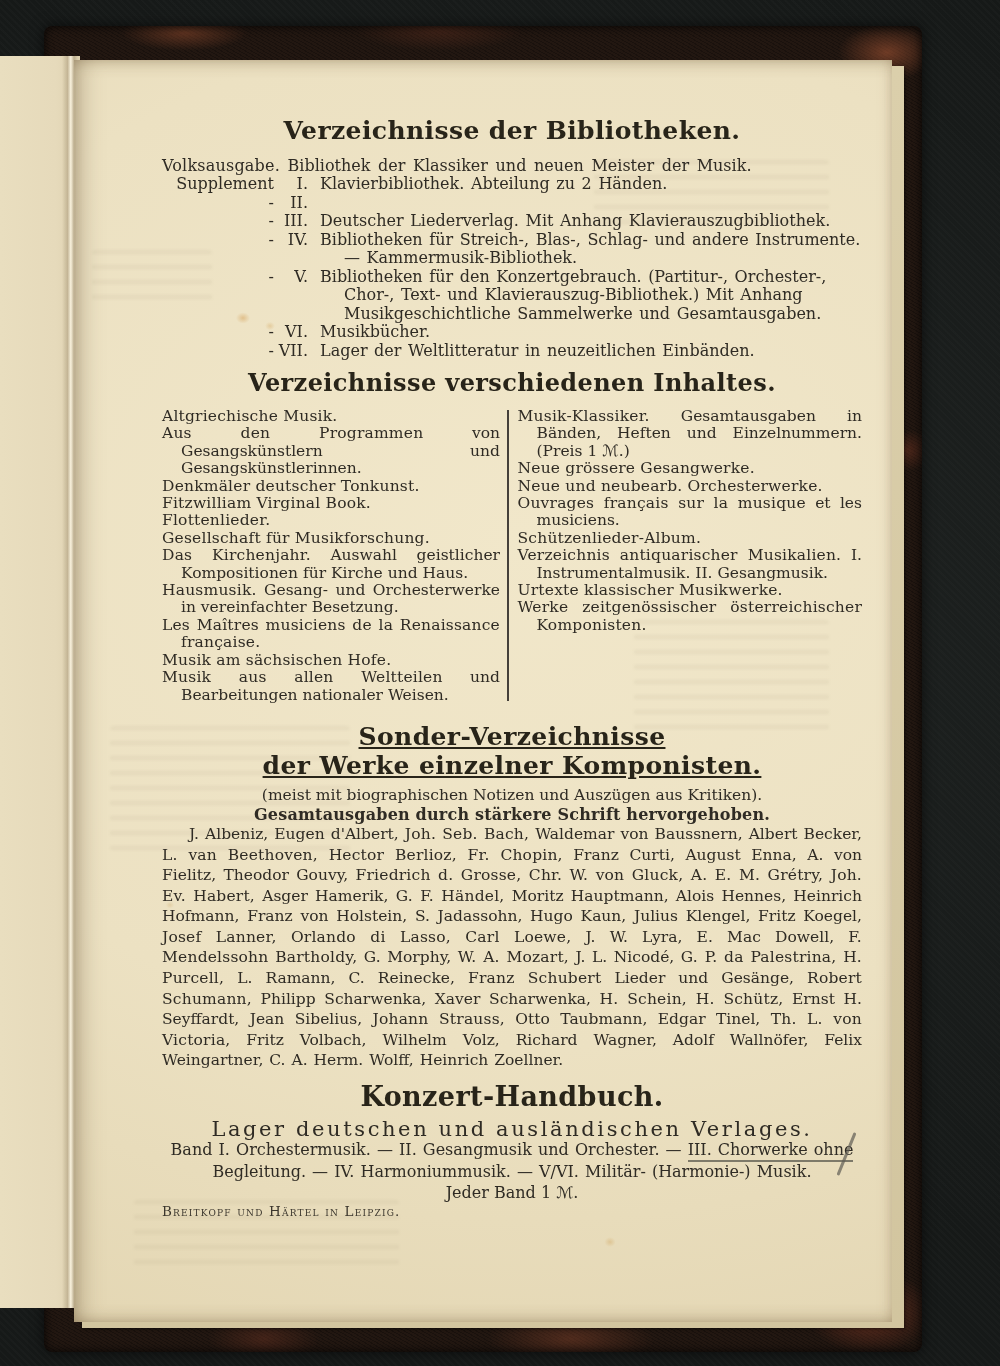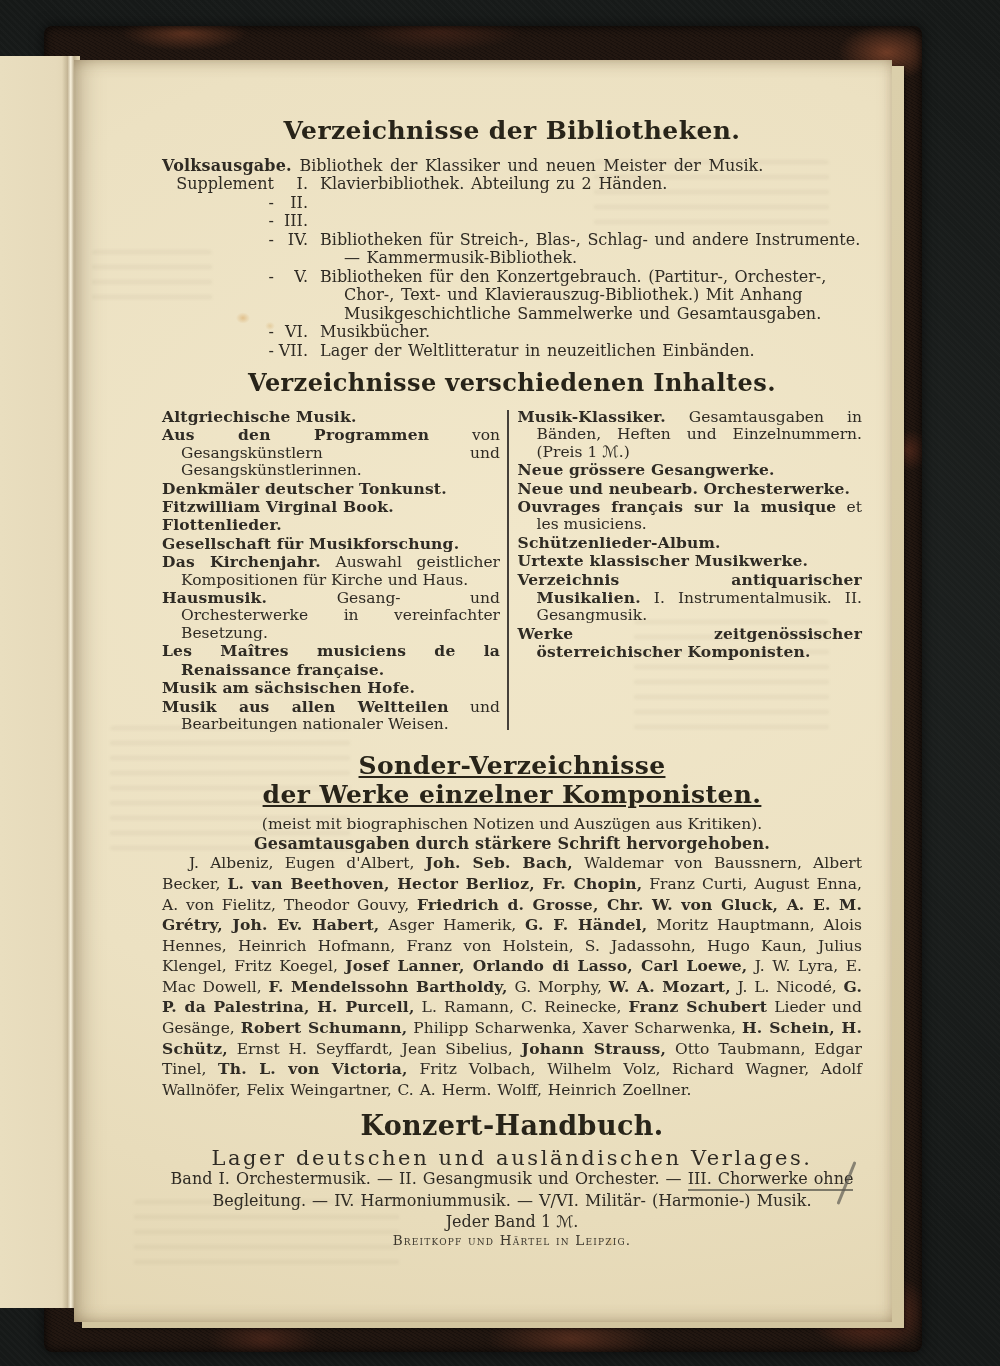--- a/index.html
+++ b/index.html
@@ -58,21 +58,21 @@
     background:repeating-linear-gradient(180deg, rgba(128,114,86,.15) 0 4px, rgba(0,0,0,0) 4px 15px);}
   .g1{left:520px;top:100px;width:235px;height:72px;}
   .g2{left:560px;top:560px;width:195px;height:112px;}
   .g3{left:36px;top:666px;width:240px;height:125px;}
   .g4{left:60px;top:1140px;width:265px;height:70px;}
   .g5{left:18px;top:190px;width:120px;height:58px;}
 
   
   .content{position:absolute;left:52px;top:56px;width:700px;color:#2f2b24;margin-left:36px;}
   .content p{margin:0;}
-  .b{font-weight:bold;letter-spacing:.2px;}
+  .b{font-weight:normal;letter-spacing:.2px;}
   .m{font-family:"DejaVu Sans", sans-serif;font-style:italic;}
   .u{border-bottom:2px solid rgba(90,88,78,.75);padding-bottom:1px;}
   h1,h2{margin:0;text-align:center;font-weight:bold;color:#282419;letter-spacing:.4px;}
   .h1{font-size:25px;line-height:30px;margin-bottom:10px;}
   .h2{font-size:24px;line-height:30px;margin:8px 0 10px;}
   .h3{font-size:25px;line-height:29px;margin:18px 0 6px;text-decoration:underline;}
   .h4{font-size:27px;line-height:32px;margin:10px 0 6px;}
   .volks{font-size:16px;line-height:19px;word-spacing:2.5px;margin-bottom:2px;}
   .supp-row{display:flex;font-size:16px;line-height:18.5px;word-spacing:1.5px;}
   .supp-label{width:112px;text-align:right;flex:none;}
@@ -85,21 +85,21 @@
   .item{font-size:15.5px;line-height:17.4px;text-align:justify;padding-left:19px;text-indent:-19px;}
   .sub{font-size:15.5px;line-height:19px;text-align:center;margin-bottom:4px;}
   .note{font-size:16px;line-height:19px;text-align:center;font-weight:bold;margin-bottom:5px;letter-spacing:.2px;}
   .composers{font-size:15.5px;line-height:20.6px;text-align:justify;text-indent:27px;word-spacing:1px;}
   .lager{font-size:21px;text-align:center;letter-spacing:2.6px;line-height:20px;margin-bottom:4px;}
   .bands{font-size:16px;line-height:21.5px;text-align:center;word-spacing:1px;}
   .band1{position:relative;}
   .pencil-slash{position:absolute;right:14px;top:-8px;width:3px;height:46px;border-radius:3px;
     background:rgba(96,93,84,.7);transform:rotate(22deg);}
   .price{font-size:16px;text-align:center;line-height:21px;margin-top:2px;}
-  .publisher{font-size:13.5px;text-align:center;letter-spacing:1.2px;margin-top:6px;
+  .publisher{font-size:13.5px;text-align:left;letter-spacing:1.2px;margin-top:6px;
     font-variant-caps:small-caps;color:#3b362d;}
 </style>
 </head>
 <body>
 
 <div class="cover"></div>
 <div class="under-pages"></div>
 <div class="facing-page"></div>
 <div class="tear-line"></div>
 
@@ -121,20 +121,21 @@
         <span class="supp-num">I.</span>
         <span class="supp-text">Klavierbibliothek. Abteilung zu 2 Händen.</span>
       </div>
       <div class="supp-row">
         <span class="supp-label">-</span>
         <span class="supp-num">II.</span>
       </div>
       <div class="supp-row">
         <span class="supp-label">-</span>
         <span class="supp-num">III.</span>
+        <span class="supp-text">Deutscher Liederverlag. Mit Anhang Klavierauszugbibliothek.</span>
       </div>
       <div class="supp-row">
         <span class="supp-label">-</span>
         <span class="supp-num">IV.</span>
         <span class="supp-text">Bibliotheken für Streich-, Blas-, Schlag- und andere Instrumente. — Kammermusik-Bibliothek.</span>
       </div>
       <div class="supp-row">
         <span class="supp-label">-</span>
         <span class="supp-num">V.</span>
         <span class="supp-text">Bibliotheken für den Konzertgebrauch. (Partitur-, Orchester-, Chor-, Text- und Klavierauszug-Bibliothek.) Mit Anhang Musikgeschichtliche Sammelwerke und Gesamtausgaben.</span>
@@ -167,22 +168,22 @@
         <div class="item"><span class="b">Musik am sächsischen Hofe.</span></div>
         <div class="item"><span class="b">Musik aus allen Weltteilen</span><span> und Bearbeitungen nationaler Weisen.</span></div>
       </div>
       <div class="divider"></div>
       <div class="col-right">
         <div class="item"><span class="b">Musik-Klassiker.</span><span> Gesamtausgaben in Bänden, Heften und Einzelnummern. (Preis 1 </span><span class="m">ℳ</span><span>.)</span></div>
         <div class="item"><span class="b">Neue grössere Gesangwerke.</span></div>
         <div class="item"><span class="b">Neue und neubearb. Orchesterwerke.</span></div>
         <div class="item"><span class="b">Ouvrages français sur la musique</span><span> et les musiciens.</span></div>
         <div class="item"><span class="b">Schützenlieder-Album.</span></div>
+        <div class="item"><span class="b">Verzeichnis antiquarischer Musikalien.</span><span> I. Instrumentalmusik. II. Gesangmusik.</span></div>
         <div class="item"><span class="b">Urtexte klassischer Musikwerke.</span></div>
-        <div class="item"><span class="b">Verzeichnis antiquarischer Musikalien.</span><span> I. Instrumentalmusik. II. Gesangmusik.</span></div>
         <div class="item"><span class="b">Werke zeitgenössischer österreichischer Komponisten.</span></div>
       </div>
     </div>
 
     <h2 class="h3">
       <span>Sonder-Verzeichnisse</span><br>
       <span>der Werke einzelner Komponisten.</span>
     </h2>
     <p class="sub">(meist mit biographischen Notizen und Auszügen aus Kritiken).</p>
     <p class="note">Gesamtausgaben durch stärkere Schrift hervorgehoben.</p>

